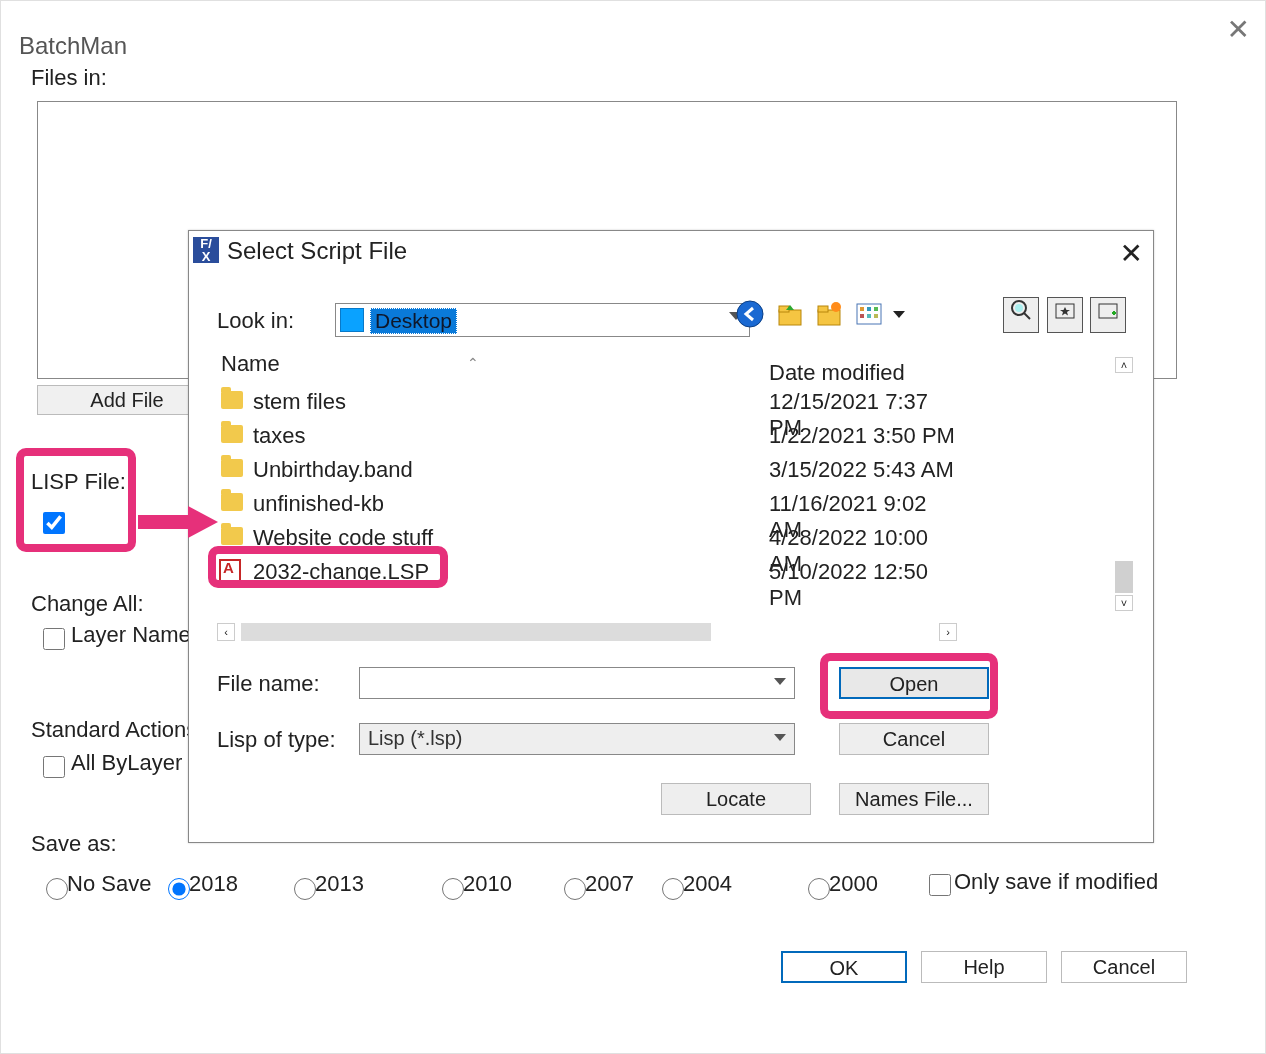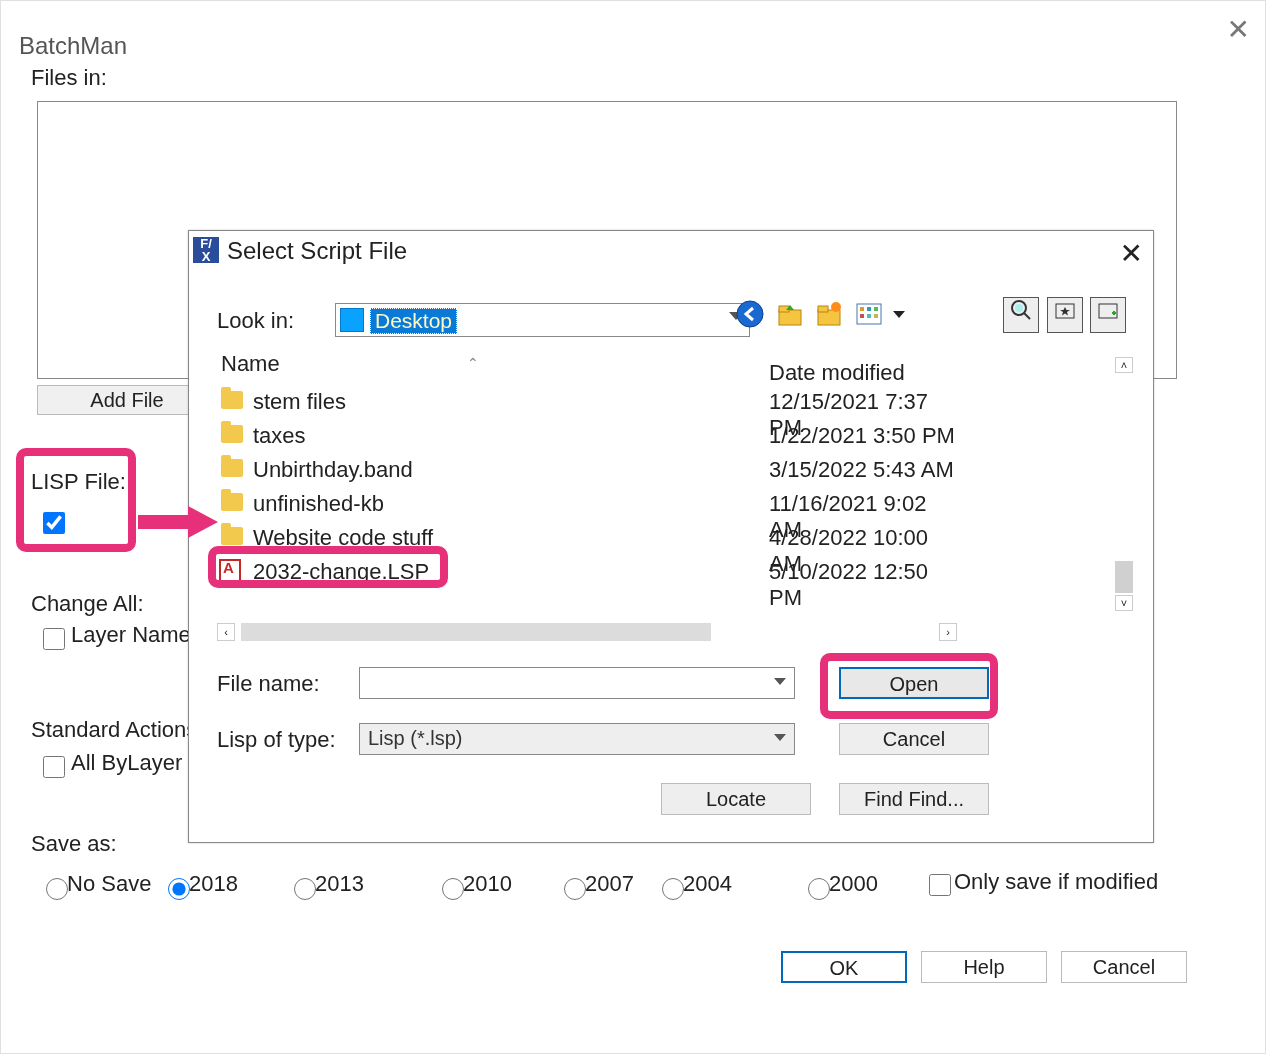--- a/index.html
+++ b/index.html
@@ -51,21 +51,21 @@
   .modal-titlebar { position: absolute; left: 0; top: 0; width: 100%; height: 40px; background: #fff; }
   .fx-logo { position: absolute; left: 4px; top: 6px; width: 26px; height: 26px; background: #2a4d9b; color: #fff; font-size: 13px; font-weight: bold; line-height: 13px; padding: 0; text-align:center; }
   .fx-logo .f { display:block; }
   .modal-title { position: absolute; left: 38px; top: 6px; font-size: 24px; }
   .modal-close { position: absolute; right: 10px; top: 6px; font-size: 28px; cursor: pointer; }
 
   .lookin-row { position: absolute; left: 28px; top: 70px; width: 100%; }
   .lookin-lbl { position: absolute; left: 0; top: 7px; font-size: 22px; }
   .lookin-combo { position: absolute; left: 118px; top: 2px; width: 415px; height: 34px; border: 1px solid #888; background: #fff; }
   .lookin-folder-icon { position:absolute; left:4px; top:4px; width:24px; height:24px; background:#0aa2ff; border:1px solid #0879c9; }
-  .lookin-text { position:absolute; left: 34px; top: 4px; background:#0a7ad9; color:#fef9c3; padding:0 4px; font-size:21px; border:1px dotted #fff; }
+  .lookin-text { position:absolute; left: 34px; top: 4px; background:#0a7ad9; color:#0f172a; padding:0 4px; font-size:21px; border:1px dotted #fff; }
   .lookin-arrow { position:absolute; right:6px; top:8px; width:0; height:0; border-left:7px solid transparent; border-right:7px solid transparent; border-top:8px solid #555; }
 
   .toolbar-icons { position: absolute; left: 546px; top: 68px; }
   .ticon { display:inline-block; width:30px; height:30px; margin-right:4px; vertical-align:middle; }
   .tb-right { position:absolute; left: 814px; top: 66px; }
   .tbtn { display:inline-block; width:36px; height:36px; border:1px solid #555; background:#eeeeee; margin-right:2px; text-align:center; line-height:32px; font-size:18px; }
 
   
   .filelist-header { position:absolute; left:28px; top:120px; width:740px; height:34px; }
   .col-name { position:absolute; left:4px; top:0; font-size:22px; }
@@ -282,21 +282,21 @@
 
   <div class="ftype-lbl">Lisp of type:</div>
   <div class="ftype-combo">
     <div class="ftype-text">Lisp (*.lsp)</div>
     <div class="ftype-arrow"></div>
   </div>
 
   <div class="modal-btn btn-open">Open</div>
   <div class="modal-btn btn-cancel">Cancel</div>
   <div class="modal-btn btn-locate">Locate</div>
-  <div class="modal-btn btn-find">Find Find...</div>
+  <div class="modal-btn btn-find">Names File...</div>
 </div>
 
 <div class="highlight-box hl-lisp"></div>
 <div class="arrow">
   <svg viewBox="0 0 80 40">
       <path d="M0 20 L55 20" stroke="#e6307a" stroke-width="14"></path>
       <path d="M50 4 L80 20 L50 36 Z" fill="#e6307a"></path>
     </svg>
 </div>
 <div class="highlight-box hl-file"></div>

